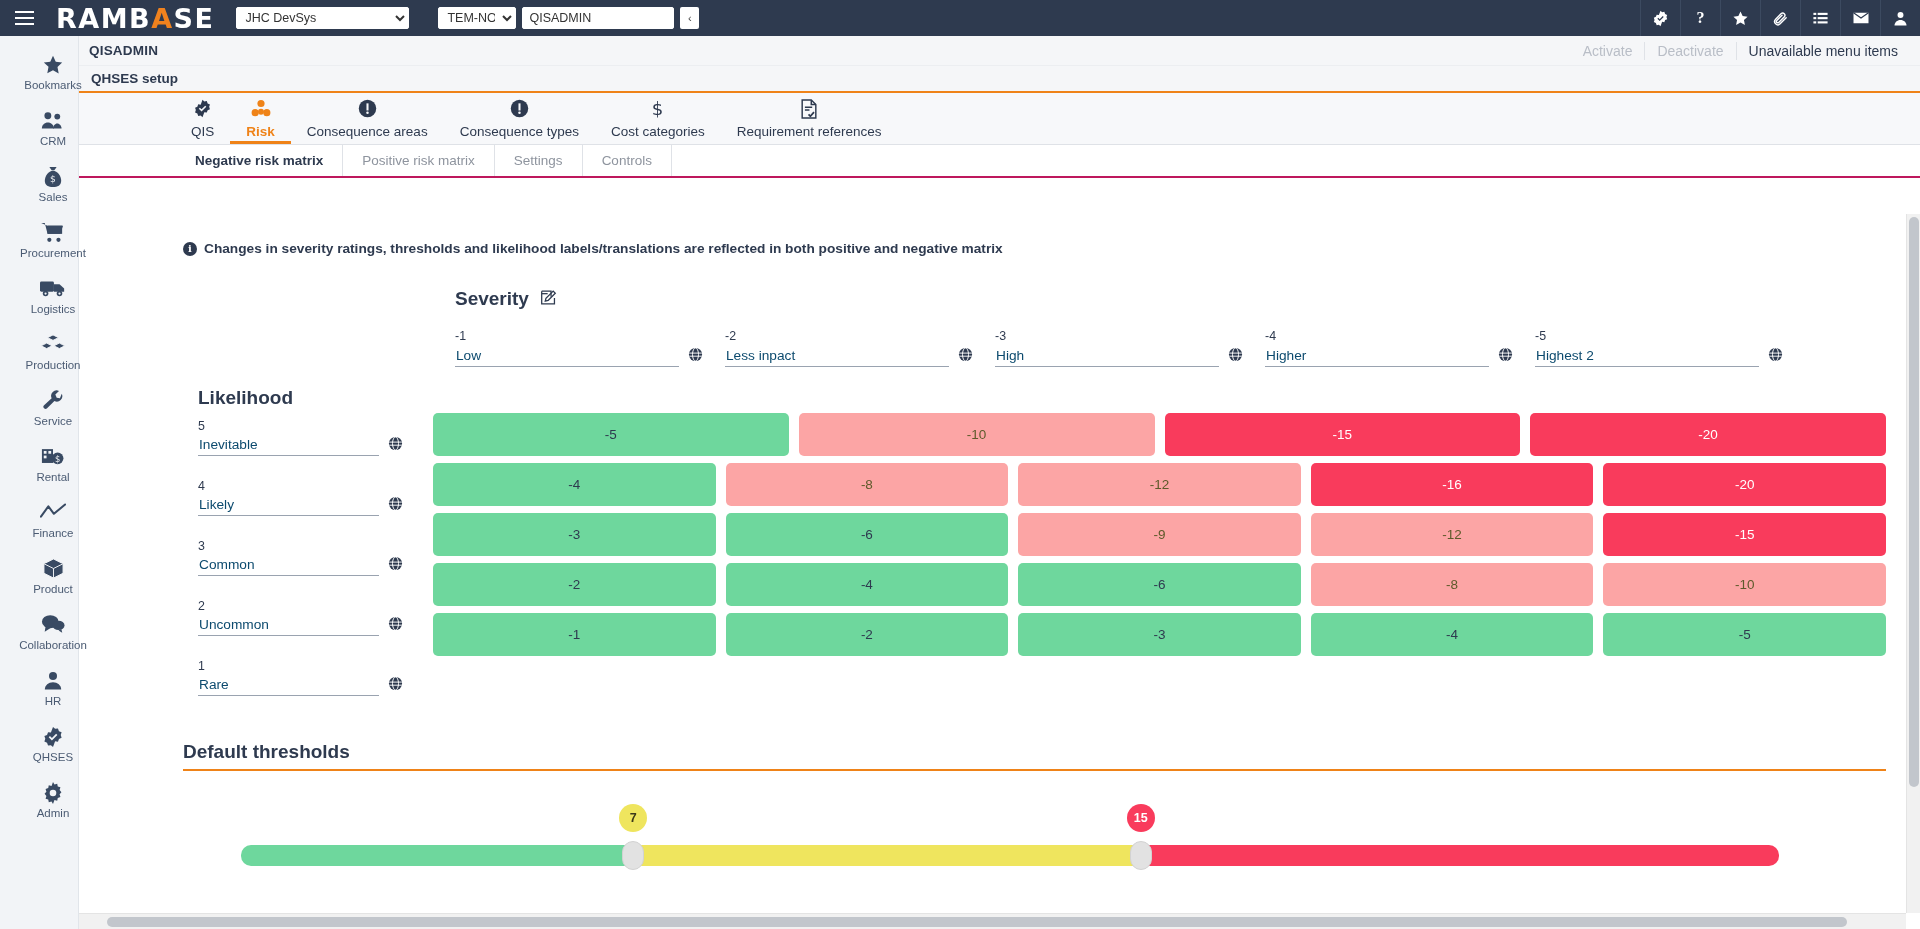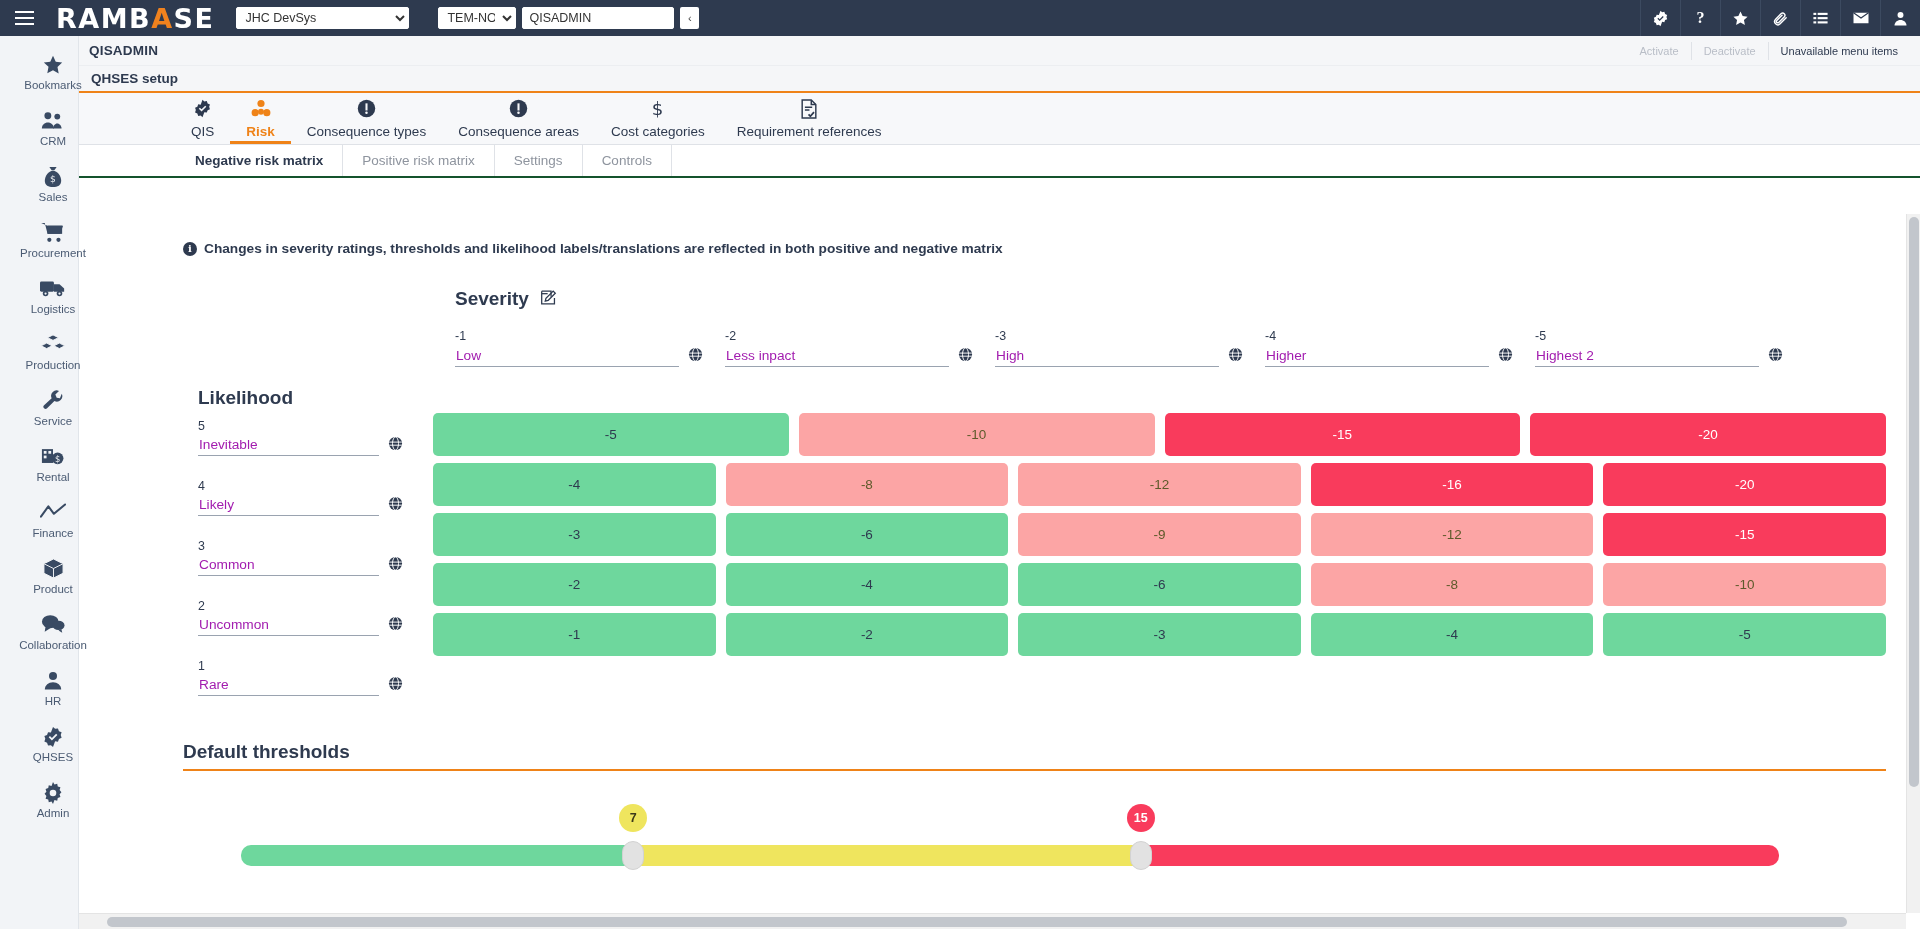--- a/index.html
+++ b/index.html
@@ -77,21 +77,21 @@
 
   #crumbbar {
     height: 30px; background: #f5f6f8; border-bottom: 1px solid #eceef1;
     display: flex; align-items: center; padding: 0 10px;
   }
   #crumbbar .crumb-title {
     font-size: 13.5px; font-weight: bold; color: #2e3a4f; letter-spacing: .2px;
   }
   #crumbbar .crumb-actions { margin-left: auto; display: flex; align-items: center; }
   .crumb-act {
-    font-size: 11px; padding: 0 12px; color: #b9bec7; cursor: default;
+    font-size: 14px; padding: 0 12px; color: #b9bec7; cursor: default;
     border-right: 1px solid #dfe2e7; line-height: 18px;
   }
   .crumb-act.enabled { color: #2e3a4f; cursor: pointer; }
   .crumb-act.last { border-right: none; padding-right: 12px; }
 
   #pagetitlebar {
     height: 27px; background: #f5f6f8; border-bottom: 2px solid #ef8318;
     display: flex; align-items: center; padding: 0 12px;
   }
   #pagetitlebar .ptitle { font-size: 13.5px; font-weight: bold; color: #2e3a4f; }
@@ -107,21 +107,21 @@
     border-bottom: 3px solid transparent;
   }
   .modtab .mt-ic { color: #2e3a4f; height: 20px; display: block; }
   .modtab .mt-lb { font-size: 13.5px; color: #2e3a4f; white-space: nowrap; }
   .modtab.active { border-bottom-color: #ef8318; }
   .modtab.active .mt-ic, .modtab.active .mt-lb { color: #ef8318; font-weight: bold; }
 
   
   #subtabs {
     height: 33px; display: flex; align-items: stretch;
-    border-bottom: 2px solid #14532d; padding-left: 97px; background: #fff;
+    border-bottom: 2px solid #be185d; padding-left: 97px; background: #fff;
   }
   .subtab {
     display: flex; align-items: center; padding: 0 19px; font-size: 13.5px;
     color: #8e949e; border-right: 1px solid #dfe2e7; cursor: pointer; white-space: nowrap;
   }
   .subtab.active { color: #2e3a4f; font-weight: bold; }
 
   
   #content {
     position: absolute; left: 0; right: 14px; top: 178px; bottom: 16px;
@@ -151,21 +151,21 @@
   #sev-head .sv-txt { font-size: 19px; font-weight: bold; color: #2e3a4f; }
   #sev-head .sv-edit { color: #2e3a4f; cursor: pointer; display: block; }
 
   
   #sev-row { display: flex; margin-left: 272px; margin-top: 19px; gap: 22px; }
   .fieldcell { width: 248px; }
   .fieldcell .f-key { font-size: 12.4px; color: #2e3a4f; margin-bottom: 3px; }
   .fieldline { display: flex; align-items: center; gap: 9px; }
   .fieldline input {
     flex: 1; border: none; border-bottom: 1px solid #9aa3b0; background: transparent;
-    font-size: 13.7px; color: #a21caf; padding: 2px 1px 3px;
+    font-size: 13.7px; color: #0c4a6e; padding: 2px 1px 3px;
     font-family: "Liberation Sans", sans-serif; outline: none;
   }
   .globe { cursor: pointer; display: block; flex: none; }
 
   
   #matrix-wrap { display: flex; margin-top: 20px; }
   #likelihood-col { width: 250px; padding-left: 15px; flex: none; }
   #likelihood-col .lk-title {
     font-size: 19px; font-weight: bold; color: #2e3a4f; margin-bottom: 10px;
   }
@@ -445,29 +445,29 @@
             <circle cx="12" cy="15" r="3.6"></circle>
           </svg></span>
       <span class="mt-lb">Risk</span>
     </div>
     <div class="modtab">
       <span class="mt-ic"><svg width="19" height="19" viewBox="0 0 24 24" fill="#2e3a4f">
             <circle cx="12" cy="12" r="11"></circle>
             <rect x="10.7" y="5.5" width="2.6" height="9" fill="#f7f8fa"></rect>
             <circle cx="12" cy="17.4" r="1.6" fill="#f7f8fa"></circle>
           </svg></span>
-      <span class="mt-lb">Consequence types</span>
+      <span class="mt-lb">Consequence areas</span>
     </div>
     <div class="modtab">
       <span class="mt-ic"><svg width="19" height="19" viewBox="0 0 24 24" fill="#2e3a4f">
             <circle cx="12" cy="12" r="11"></circle>
             <rect x="10.7" y="5.5" width="2.6" height="9" fill="#f7f8fa"></rect>
             <circle cx="12" cy="17.4" r="1.6" fill="#f7f8fa"></circle>
           </svg></span>
-      <span class="mt-lb">Consequence areas</span>
+      <span class="mt-lb">Consequence types</span>
     </div>
     <div class="modtab">
       <span class="mt-ic"><svg width="19" height="20" viewBox="0 0 20 22">
             <text x="10" y="18" font-size="20" fill="#2e3a4f" text-anchor="middle" font-family="DejaVu Sans">$</text>
           </svg></span>
       <span class="mt-lb">Cost categories</span>
     </div>
     <div class="modtab">
       <span class="mt-ic"><svg width="18" height="20" viewBox="0 0 19 22" fill="none" stroke="#2e3a4f" stroke-width="1.6">
             <path d="M2 1h10l5 5v15H2z"></path>

